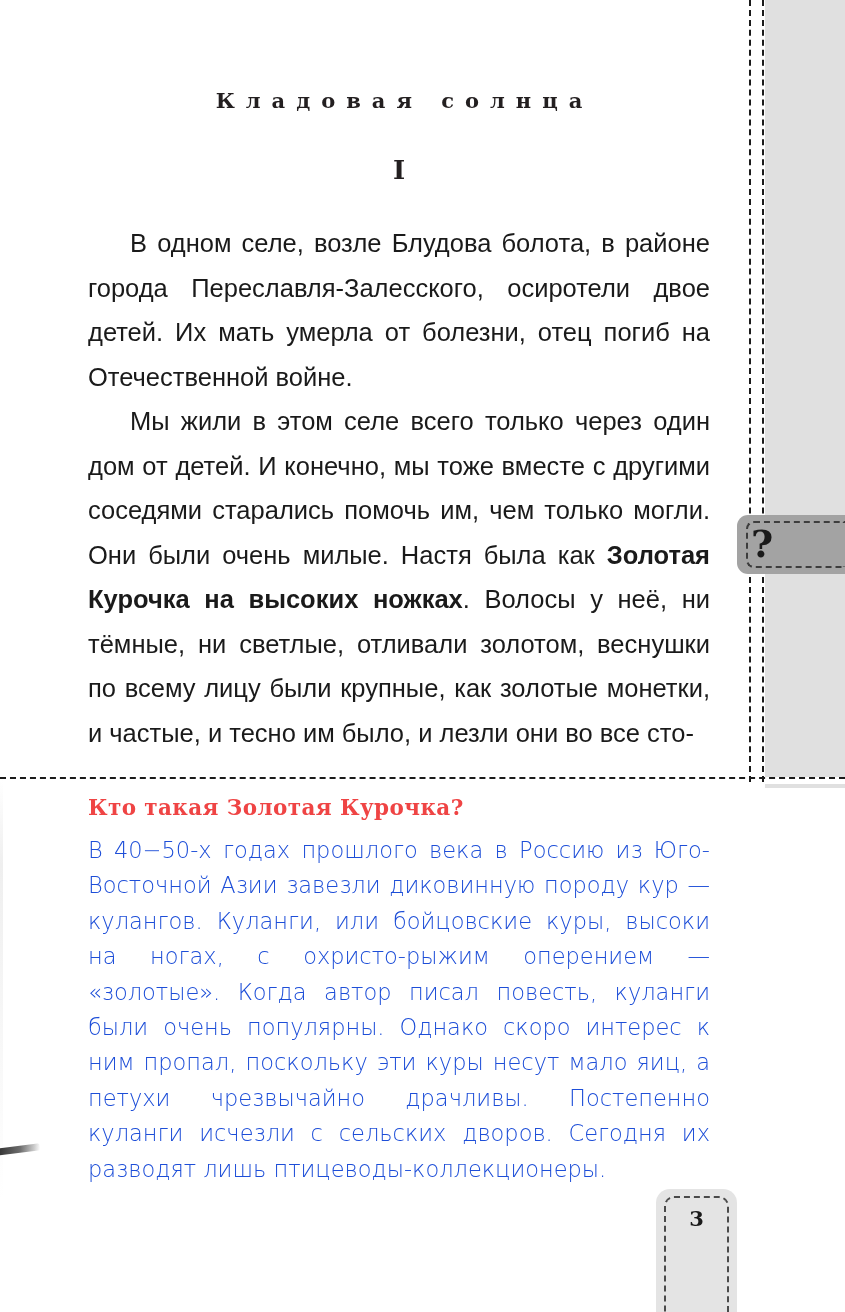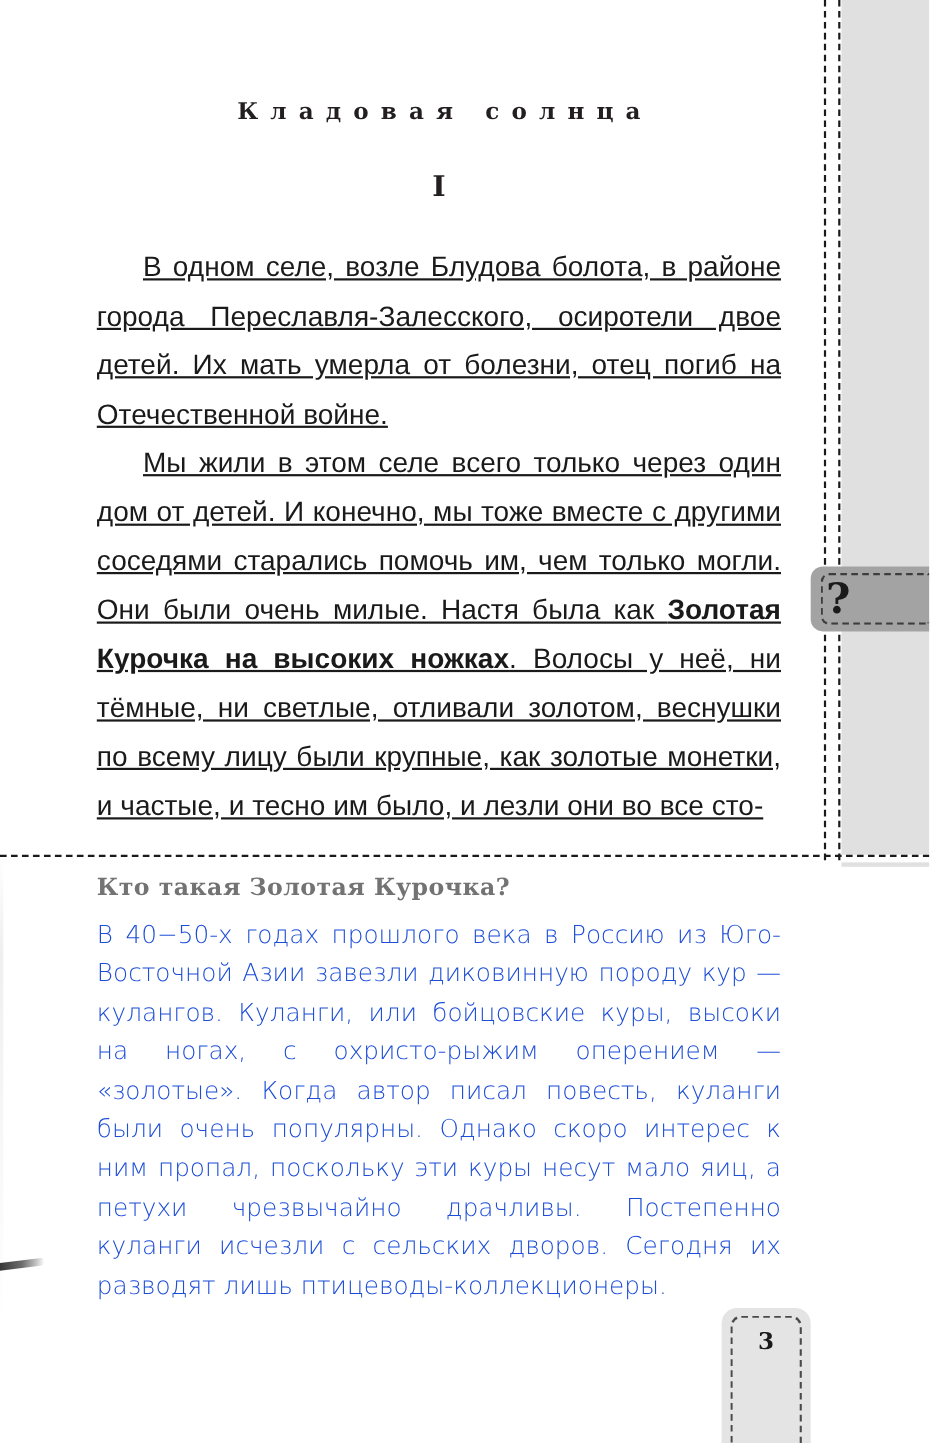--- a/index.html
+++ b/index.html
@@ -83,21 +83,20 @@
   .story p {
     margin: 0;
     font-family: "Liberation Sans", sans-serif;
     font-size: 25.5px;
     line-height: 44.5px;
     color: #1a1a1a;
     text-align: justify;
     text-indent: 42px;
     -webkit-hyphens: none;
     hyphens: none;
-    text-decoration: underline;
   }
   .story p b { font-weight: bold; }
 
   
   .qtab {
     position: absolute;
     left: 737px;
     top: 515px;
     width: 108px;
     height: 59px;
@@ -132,21 +131,21 @@
     position: absolute;
     left: 88px;
     top: 795px;
     width: 622px;
   }
   .info-heading {
     font-family: "DejaVu Serif", serif;
     font-weight: bold;
     font-size: 21.5px;
     letter-spacing: 0.4px;
-    color: #737373;
+    color: #ef4444;
     margin: 0 0 13px 0;
   }
   .info-body {
     margin: 0;
     font-family: "DejaVu Sans", sans-serif;
     font-weight: 300;
     font-size: 22.5px;
     line-height: 35.4px;
     color: #1d4ed8;
     text-align: justify;

